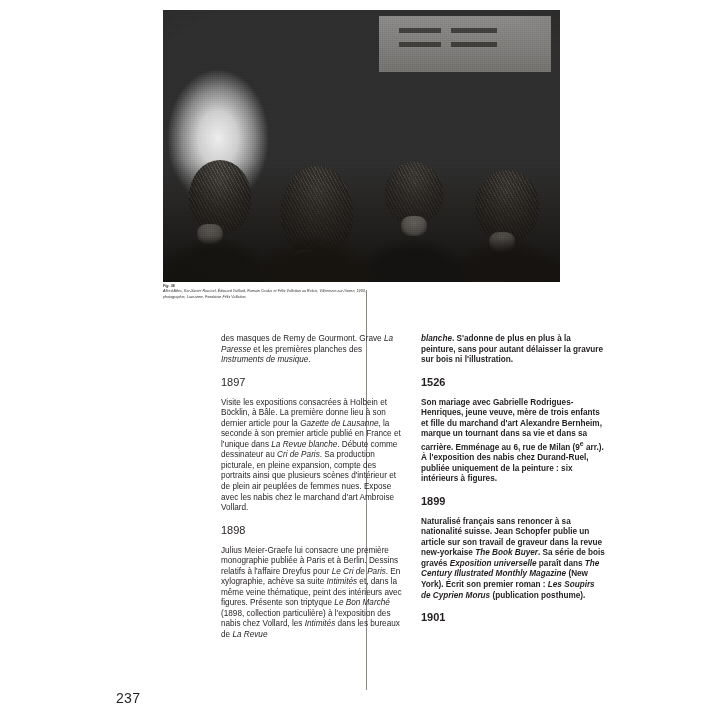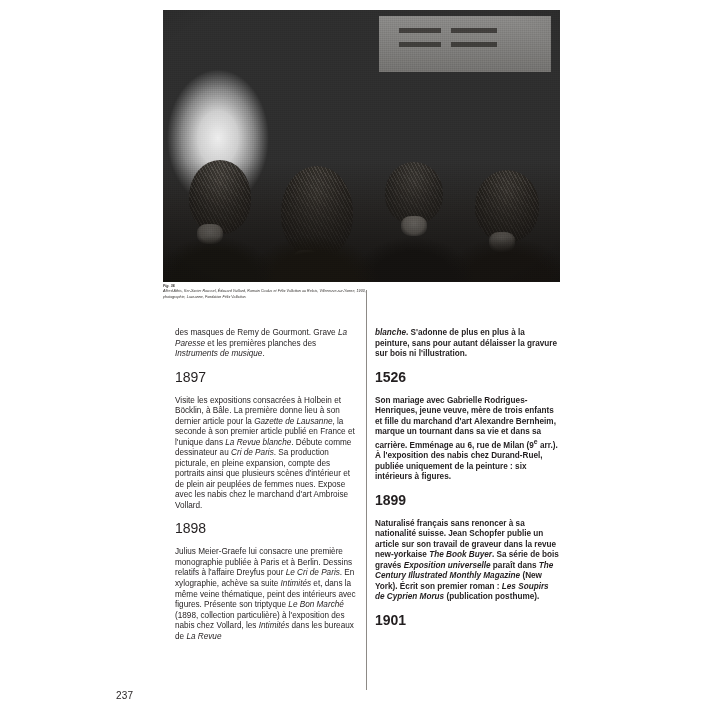--- a/index.html
+++ b/index.html
@@ -155,46 +155,47 @@
   
   .columns {
     position: absolute;
     left: 163px;
     top: 318px;
     width: 397px;
     height: 372px;
   }
   .col {
     position: absolute;
-    top: 10px;
+    top: 16px;
     width: 185px;
     font-size: 8.2px;
     line-height: 1.285;
     color: #231f20;
     text-align: left;
+    margin-left: 46px;
   }
   .col-left  { left: 12px; }
   .col-right { left: 212px; font-weight: bold; }
 
   .col p {
     margin: 0 0 9px 0;
   }
   .year {
     margin: 0 0 1.5px 0;
-    font-size: 14px;
+    font-size: 11px;
     line-height: 1.285;
   }
   .col i { font-style: italic; }
 
   
   .folio {
     position: absolute;
     left: 116px;
     top: 690px;
-    font-size: 10px;
+    font-size: 14px;
     color: #231f20;
     letter-spacing: 0.02em;
   }
 </style>
 </head>
 <body>
 
 <div class="page">
 
   <div class="figure">

